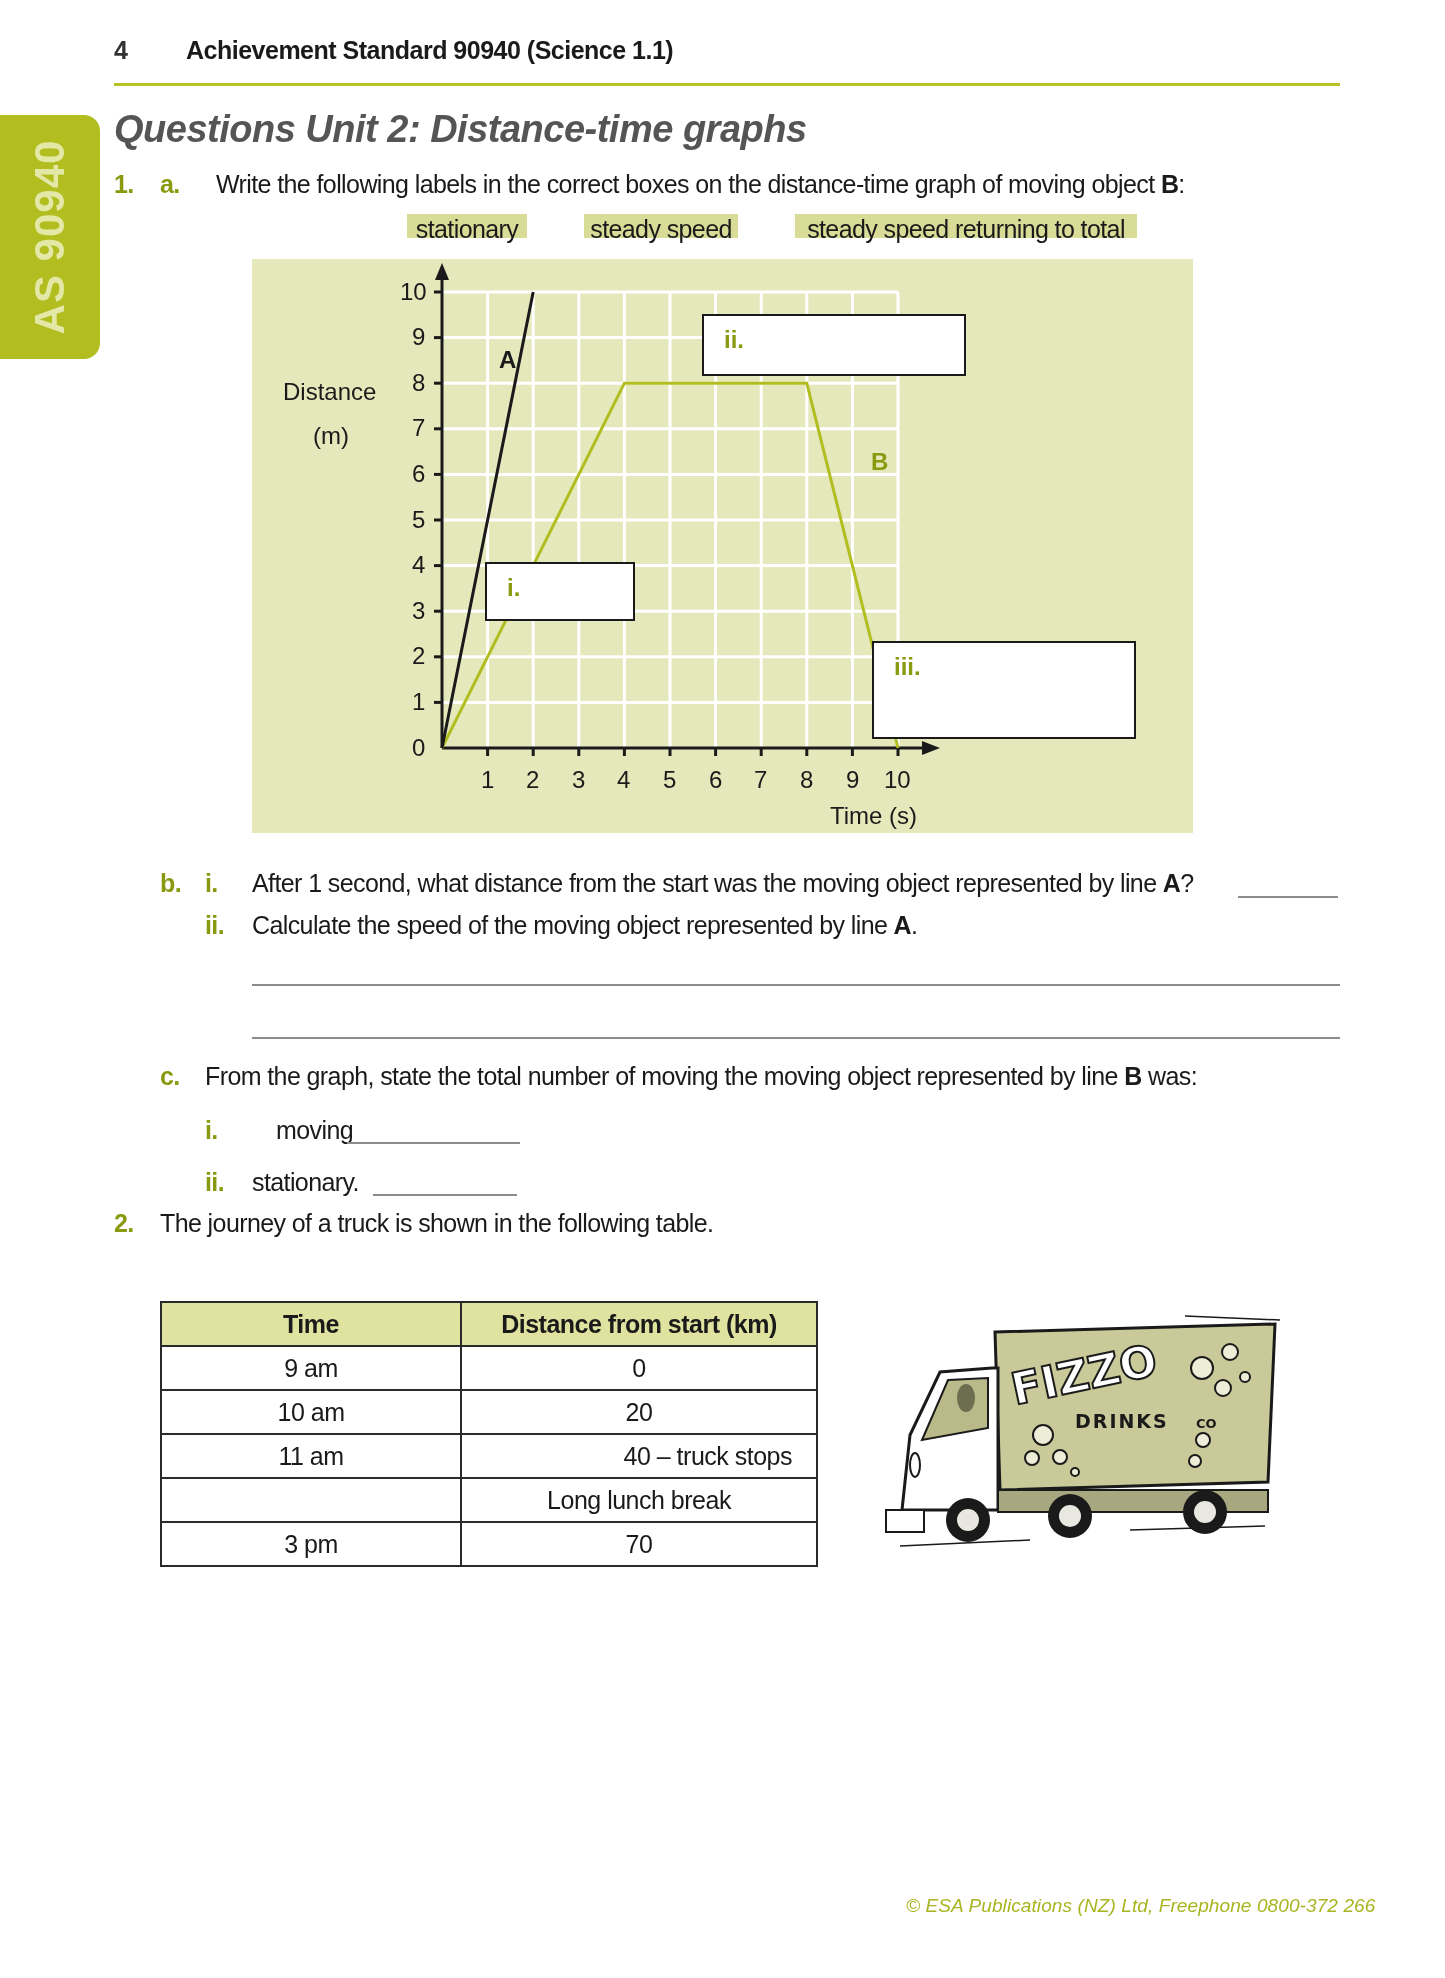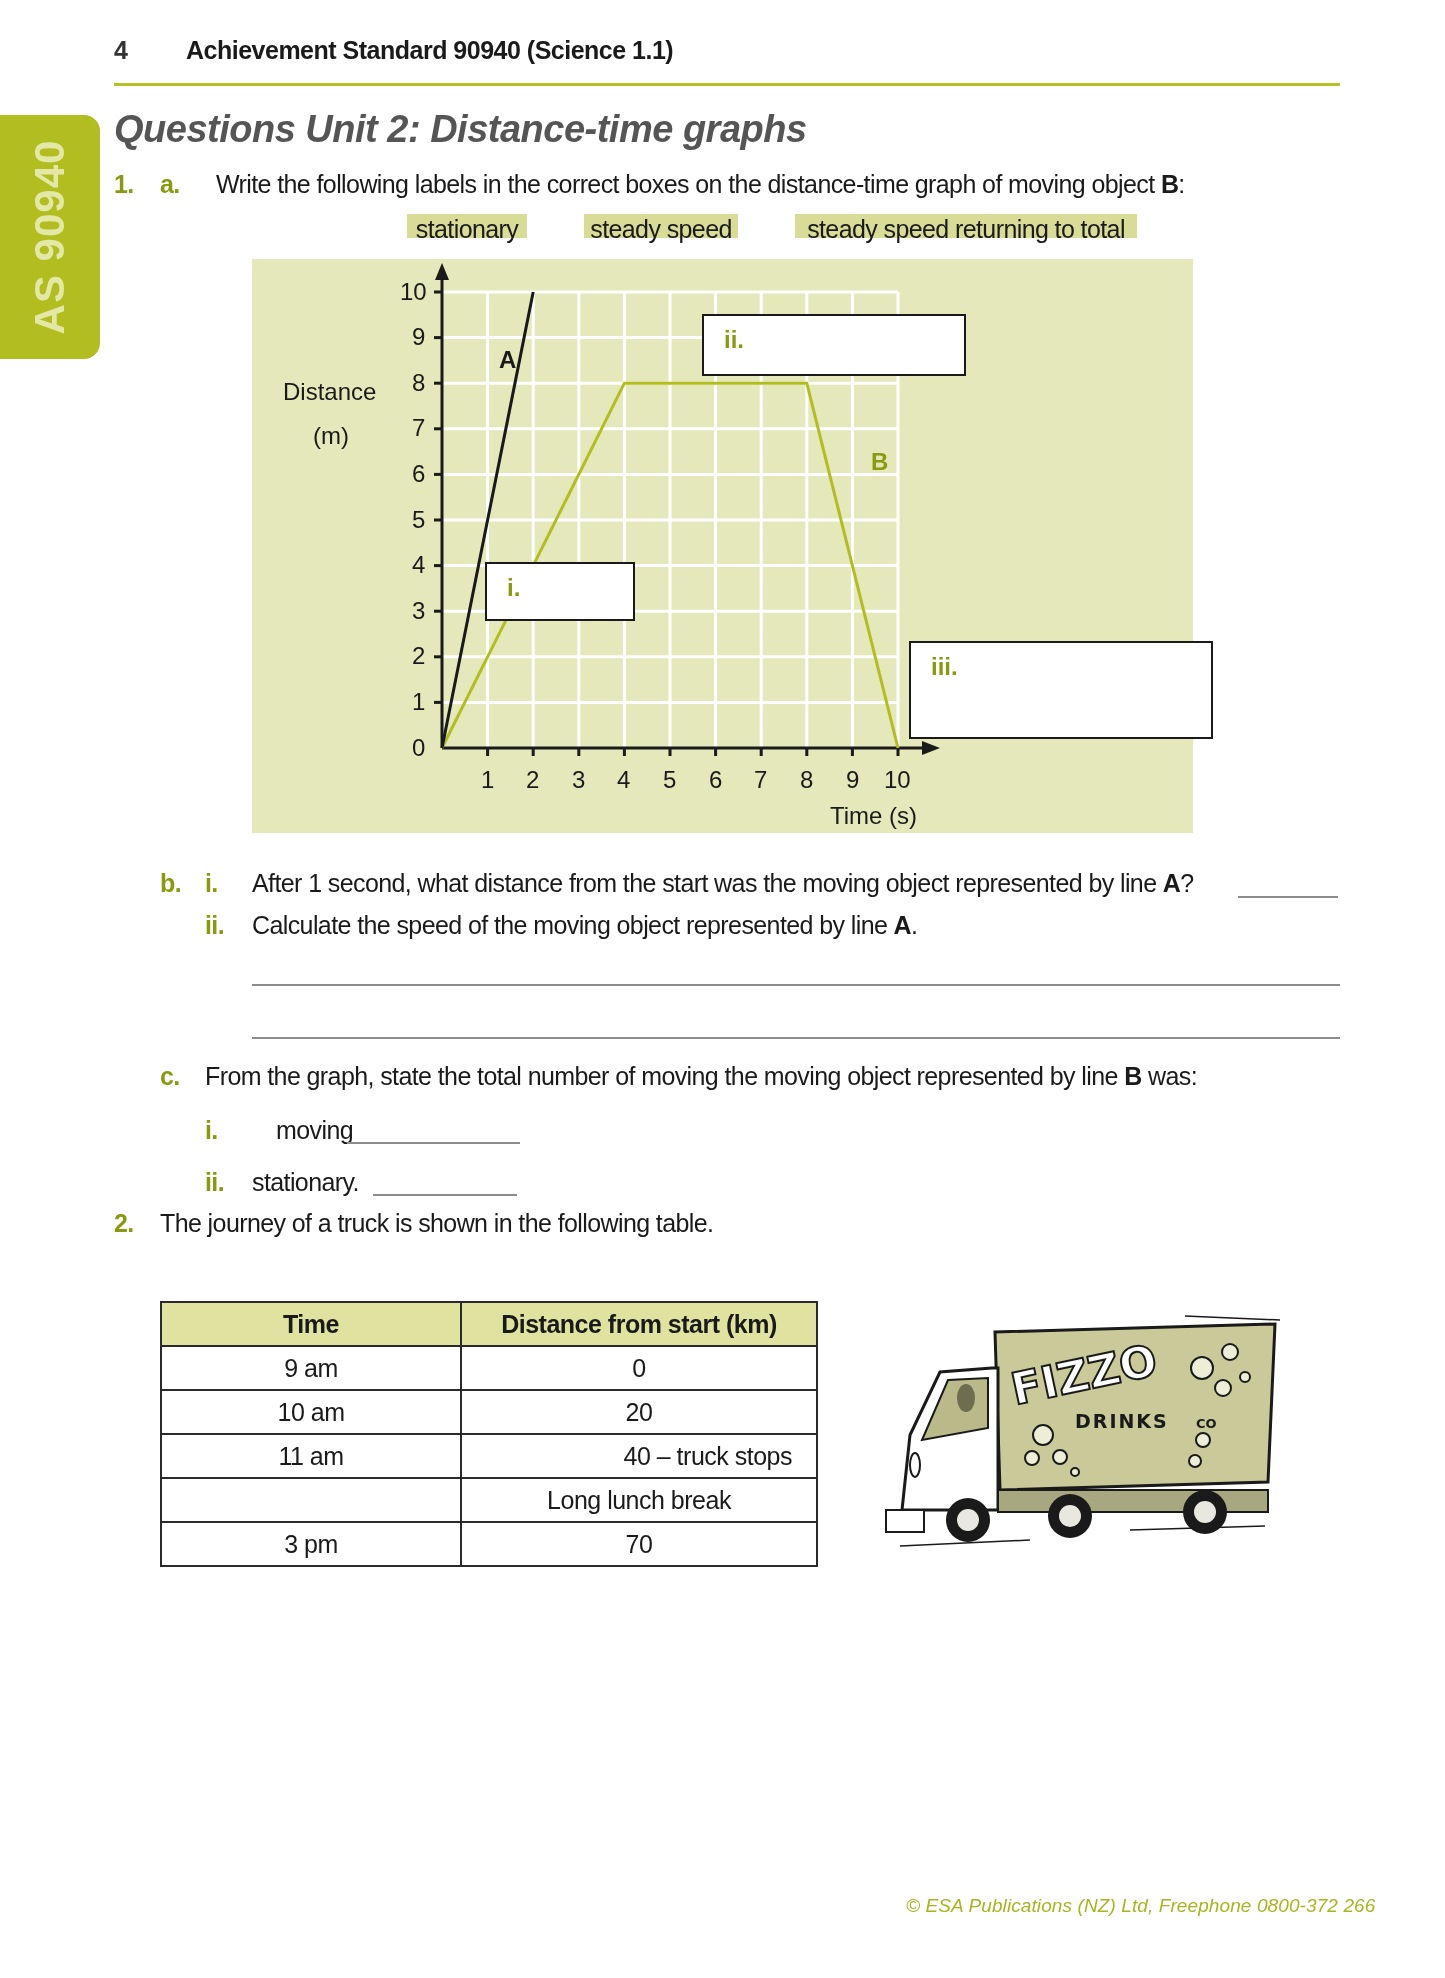--- a/index.html
+++ b/index.html
@@ -153,21 +153,21 @@
 
 <div class="axis-lbl" style="left:499px;top:346px;font-weight:bold;">A</div>
 <div class="axis-lbl" style="left:871px;top:448px;font-weight:bold;color:#8a9a10;">B</div>
 
 <div class="ans-box" style="left:485px;top:562px;width:150px;height:59px;">
     <span>i.</span>
   </div>
 <div class="ans-box" style="left:702px;top:314px;width:264px;height:62px;">
     <span>ii.</span>
   </div>
-<div class="ans-box" style="left:909px;top:641px;width:304px;height:98px;">
+<div class="ans-box" style="left:872px;top:641px;width:264px;height:98px;">
     <span>iii.</span>
   </div>
 
 <div class="abs num txt" style="left:160px;top:869px;">b.</div>
 <div class="abs num txt" style="left:205px;top:869px;">i.</div>
 <div class="abs txt" style="left:252px;top:869px;white-space:nowrap;"><span>After 1 second, what distance from the start was the moving object represented by line </span><b>A</b><span>?</span></div>
 <div class="ans-line" style="left:1238px;top:896px;width:100px;"></div>
 
 <div class="abs num txt" style="left:205px;top:911px;">ii.</div>
 <div class="abs txt" style="left:252px;top:911px;white-space:nowrap;"><span>Calculate the speed of the moving object represented by line </span><b>A</b><span>.</span></div>

